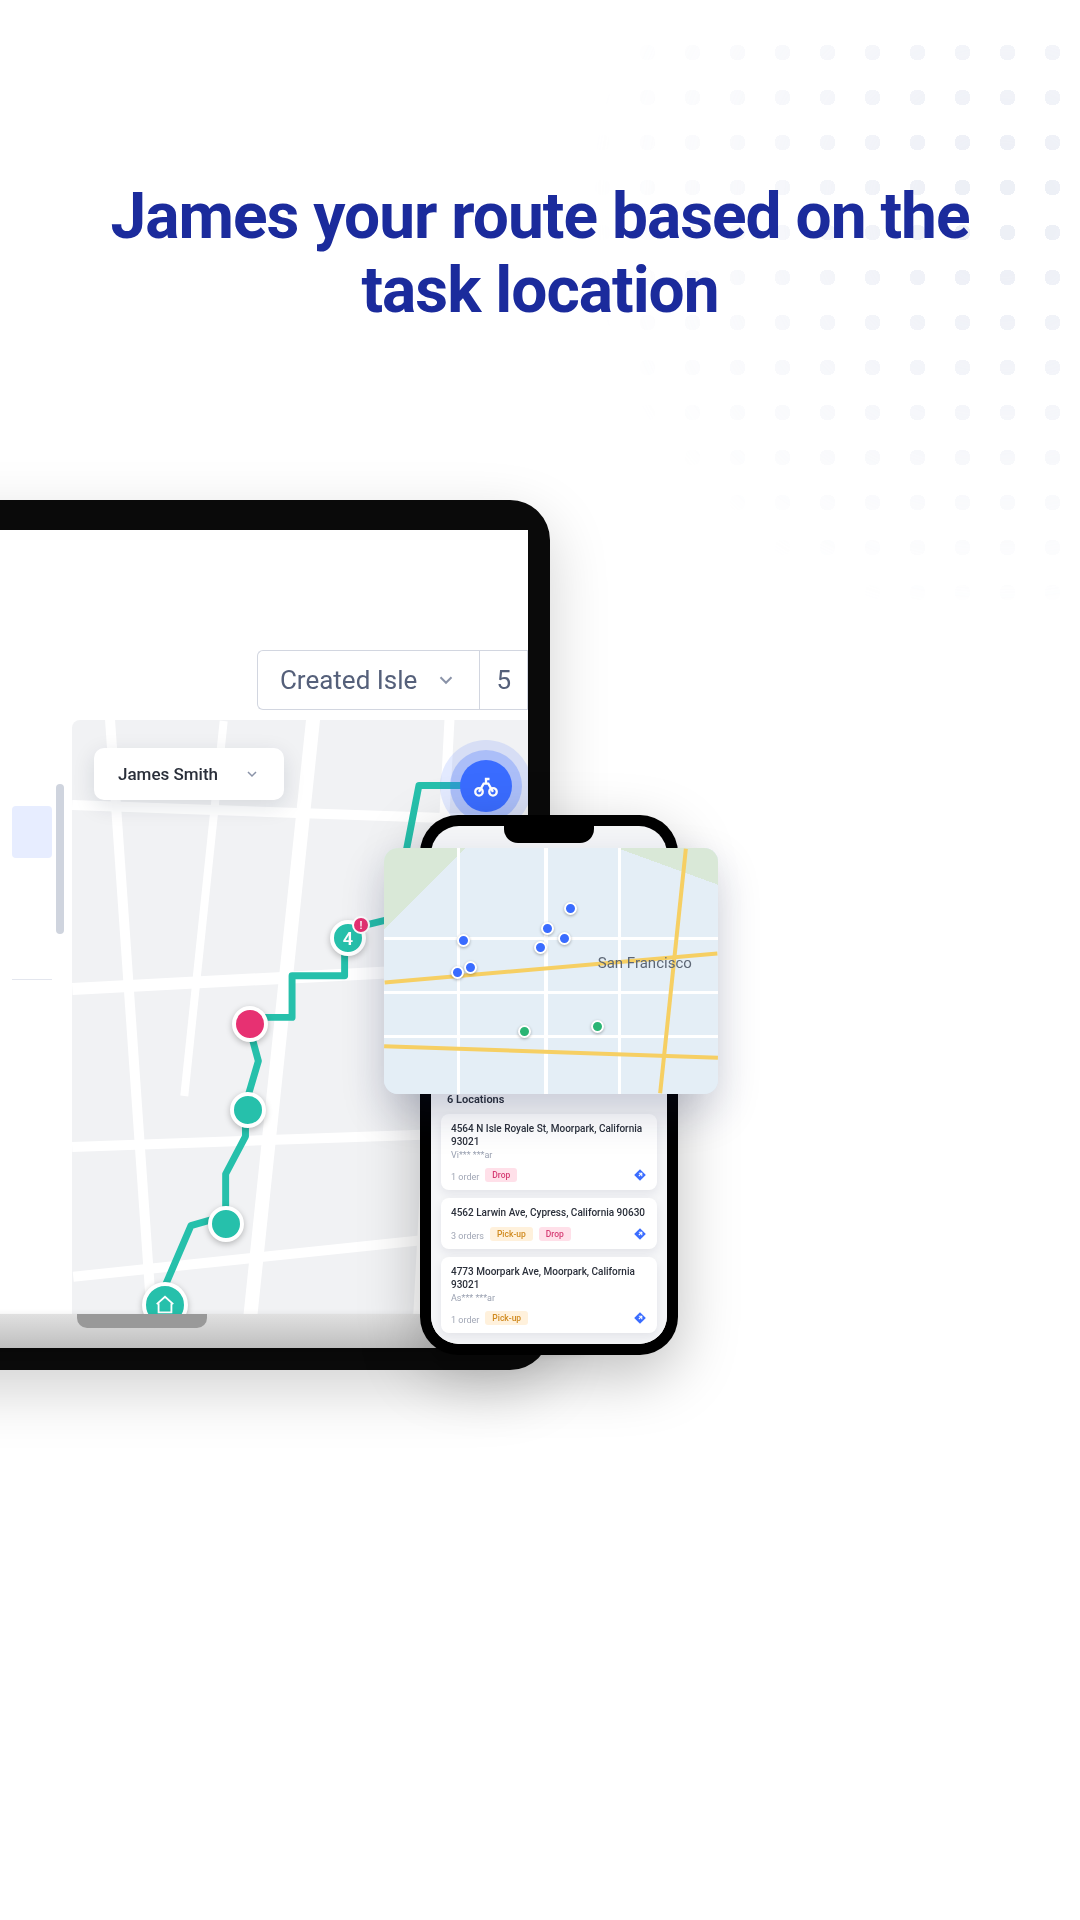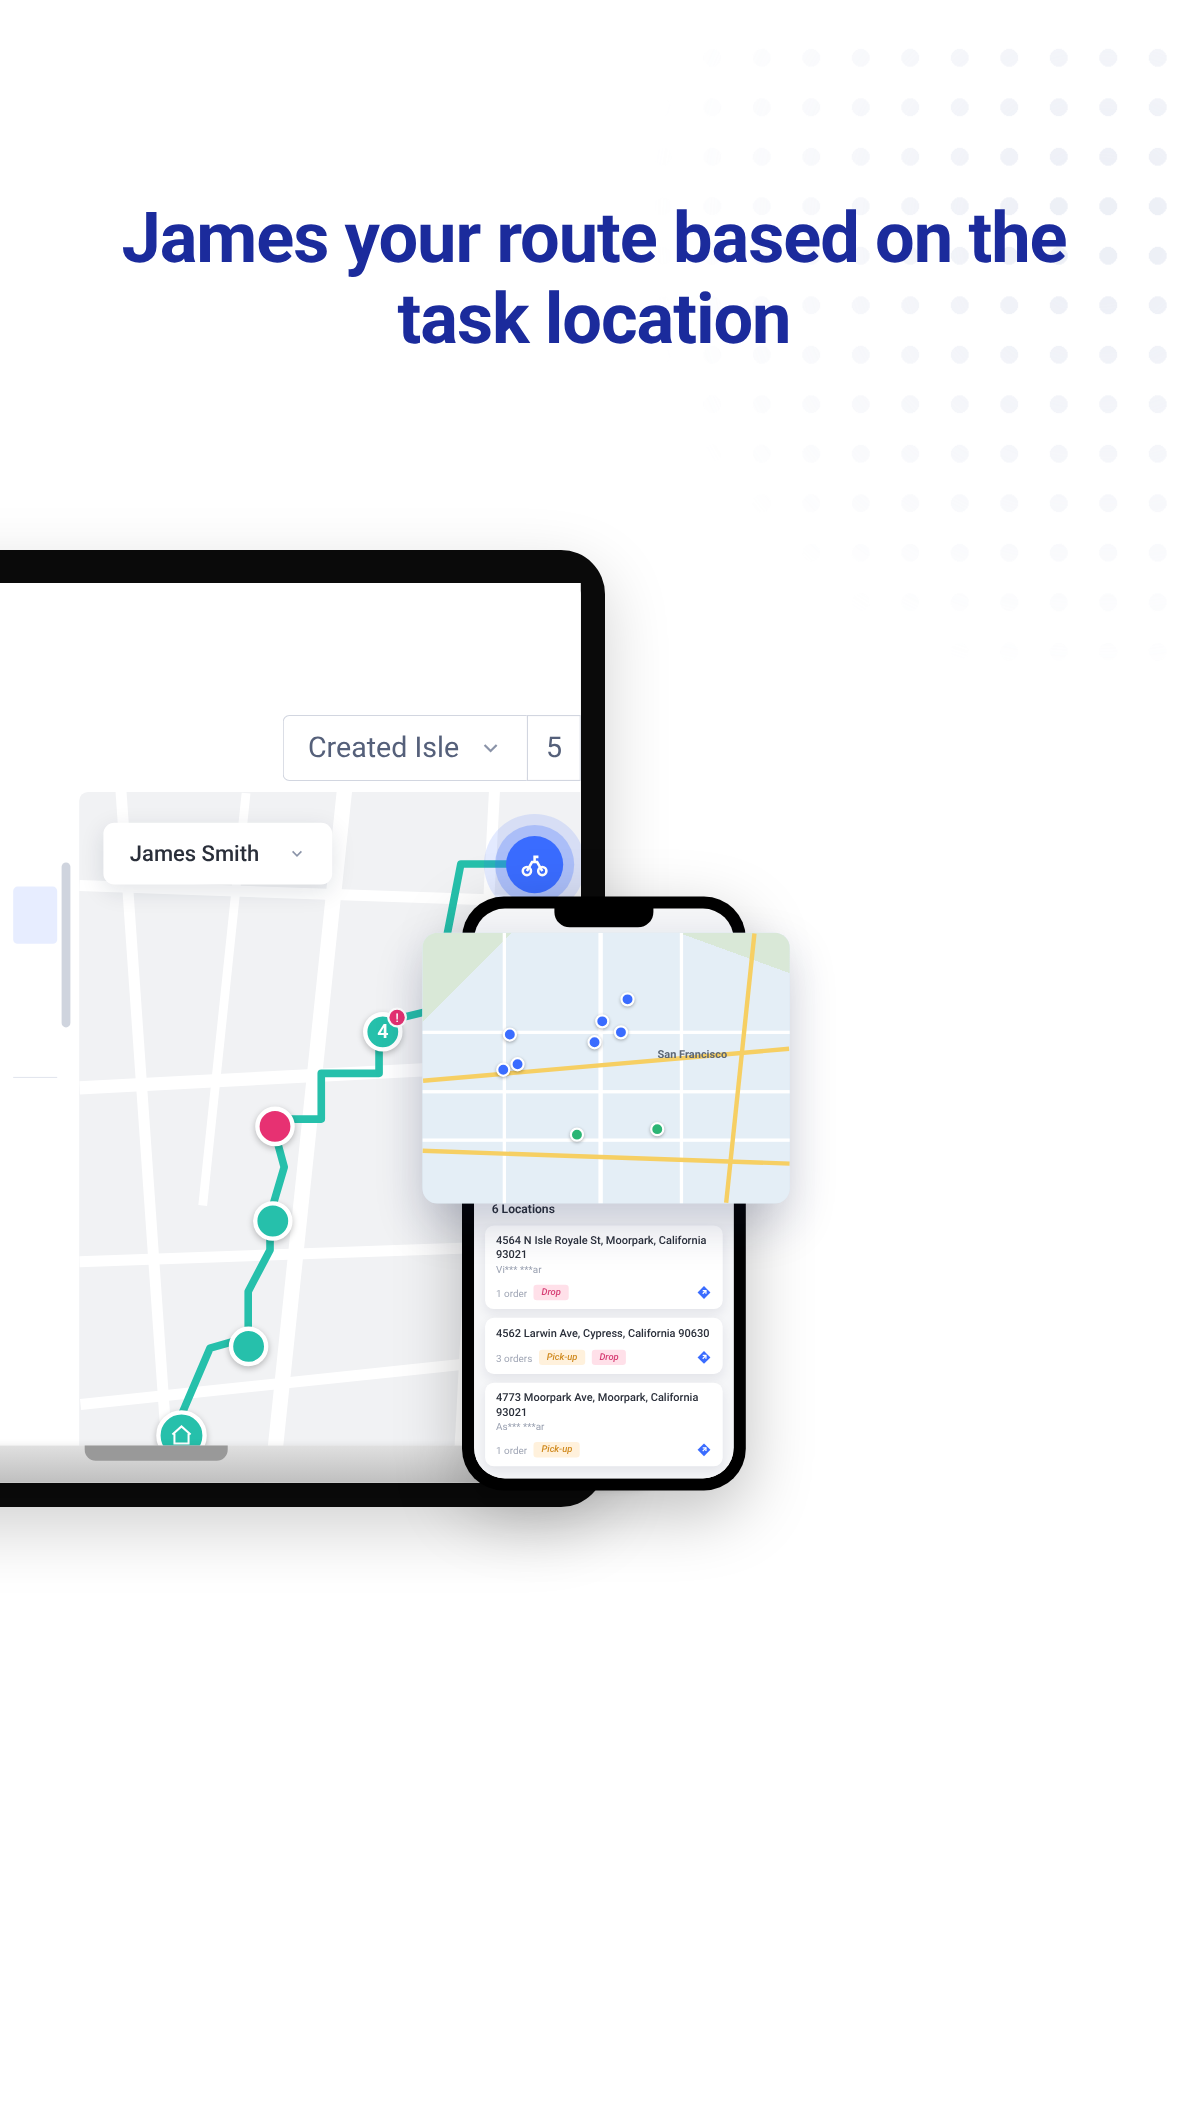--- a/index.html
+++ b/index.html
@@ -184,21 +184,21 @@
   position: absolute;
   top: 28px;
   left: 22px;
   background: #fff;
   padding: 16px 24px;
   border-radius: 10px;
   box-shadow: 0 6px 22px rgba(20,30,60,0.12);
   display: flex;
   align-items: center;
   gap: 26px;
-  font-size: 20px;
+  font-size: 17px;
   color: #2a2f3a;
   font-weight: 500;
 }
 
 
 .sidebar-stub {
   position: absolute;
   top: 190px;
   left: 120px;
   width: 52px;
@@ -284,23 +284,23 @@
 .floating-map .road {
   position: absolute;
   background: #fff;
 }
 .floating-map .hwy {
   position: absolute;
   background: #f6cf63;
 }
 .floating-map .label {
   position: absolute;
-  font-size: 10px;
+  font-size: 15px;
   color: #5d6775;
-  font-weight: 700;
+  font-weight: 400;
 }
 .fm-pin {
   position: absolute;
   width: 13px; height: 13px;
   background: #3a6cff;
   border: 2px solid #fff;
   border-radius: 50%;
   box-shadow: 0 1px 3px rgba(0,0,0,0.3);
 }
 .fm-pin.park {
@@ -350,21 +350,20 @@
 }
 .loc-orders {
   font-size: 9px;
   color: #a0a6b5;
 }
 .tag {
   font-size: 8.5px;
   padding: 2px 7px;
   border-radius: 3px;
   font-weight: 500;
-  font-style: italic;
 }
 .tag.pickup { background: #fff1dc; color: #d08a1f; }
 .tag.drop   { background: #ffe0e9; color: #d63d74; }
 .loc-actions {
   position: absolute;
   right: 10px;
   bottom: 8px;
   display: flex;
   gap: 10px;
 }

